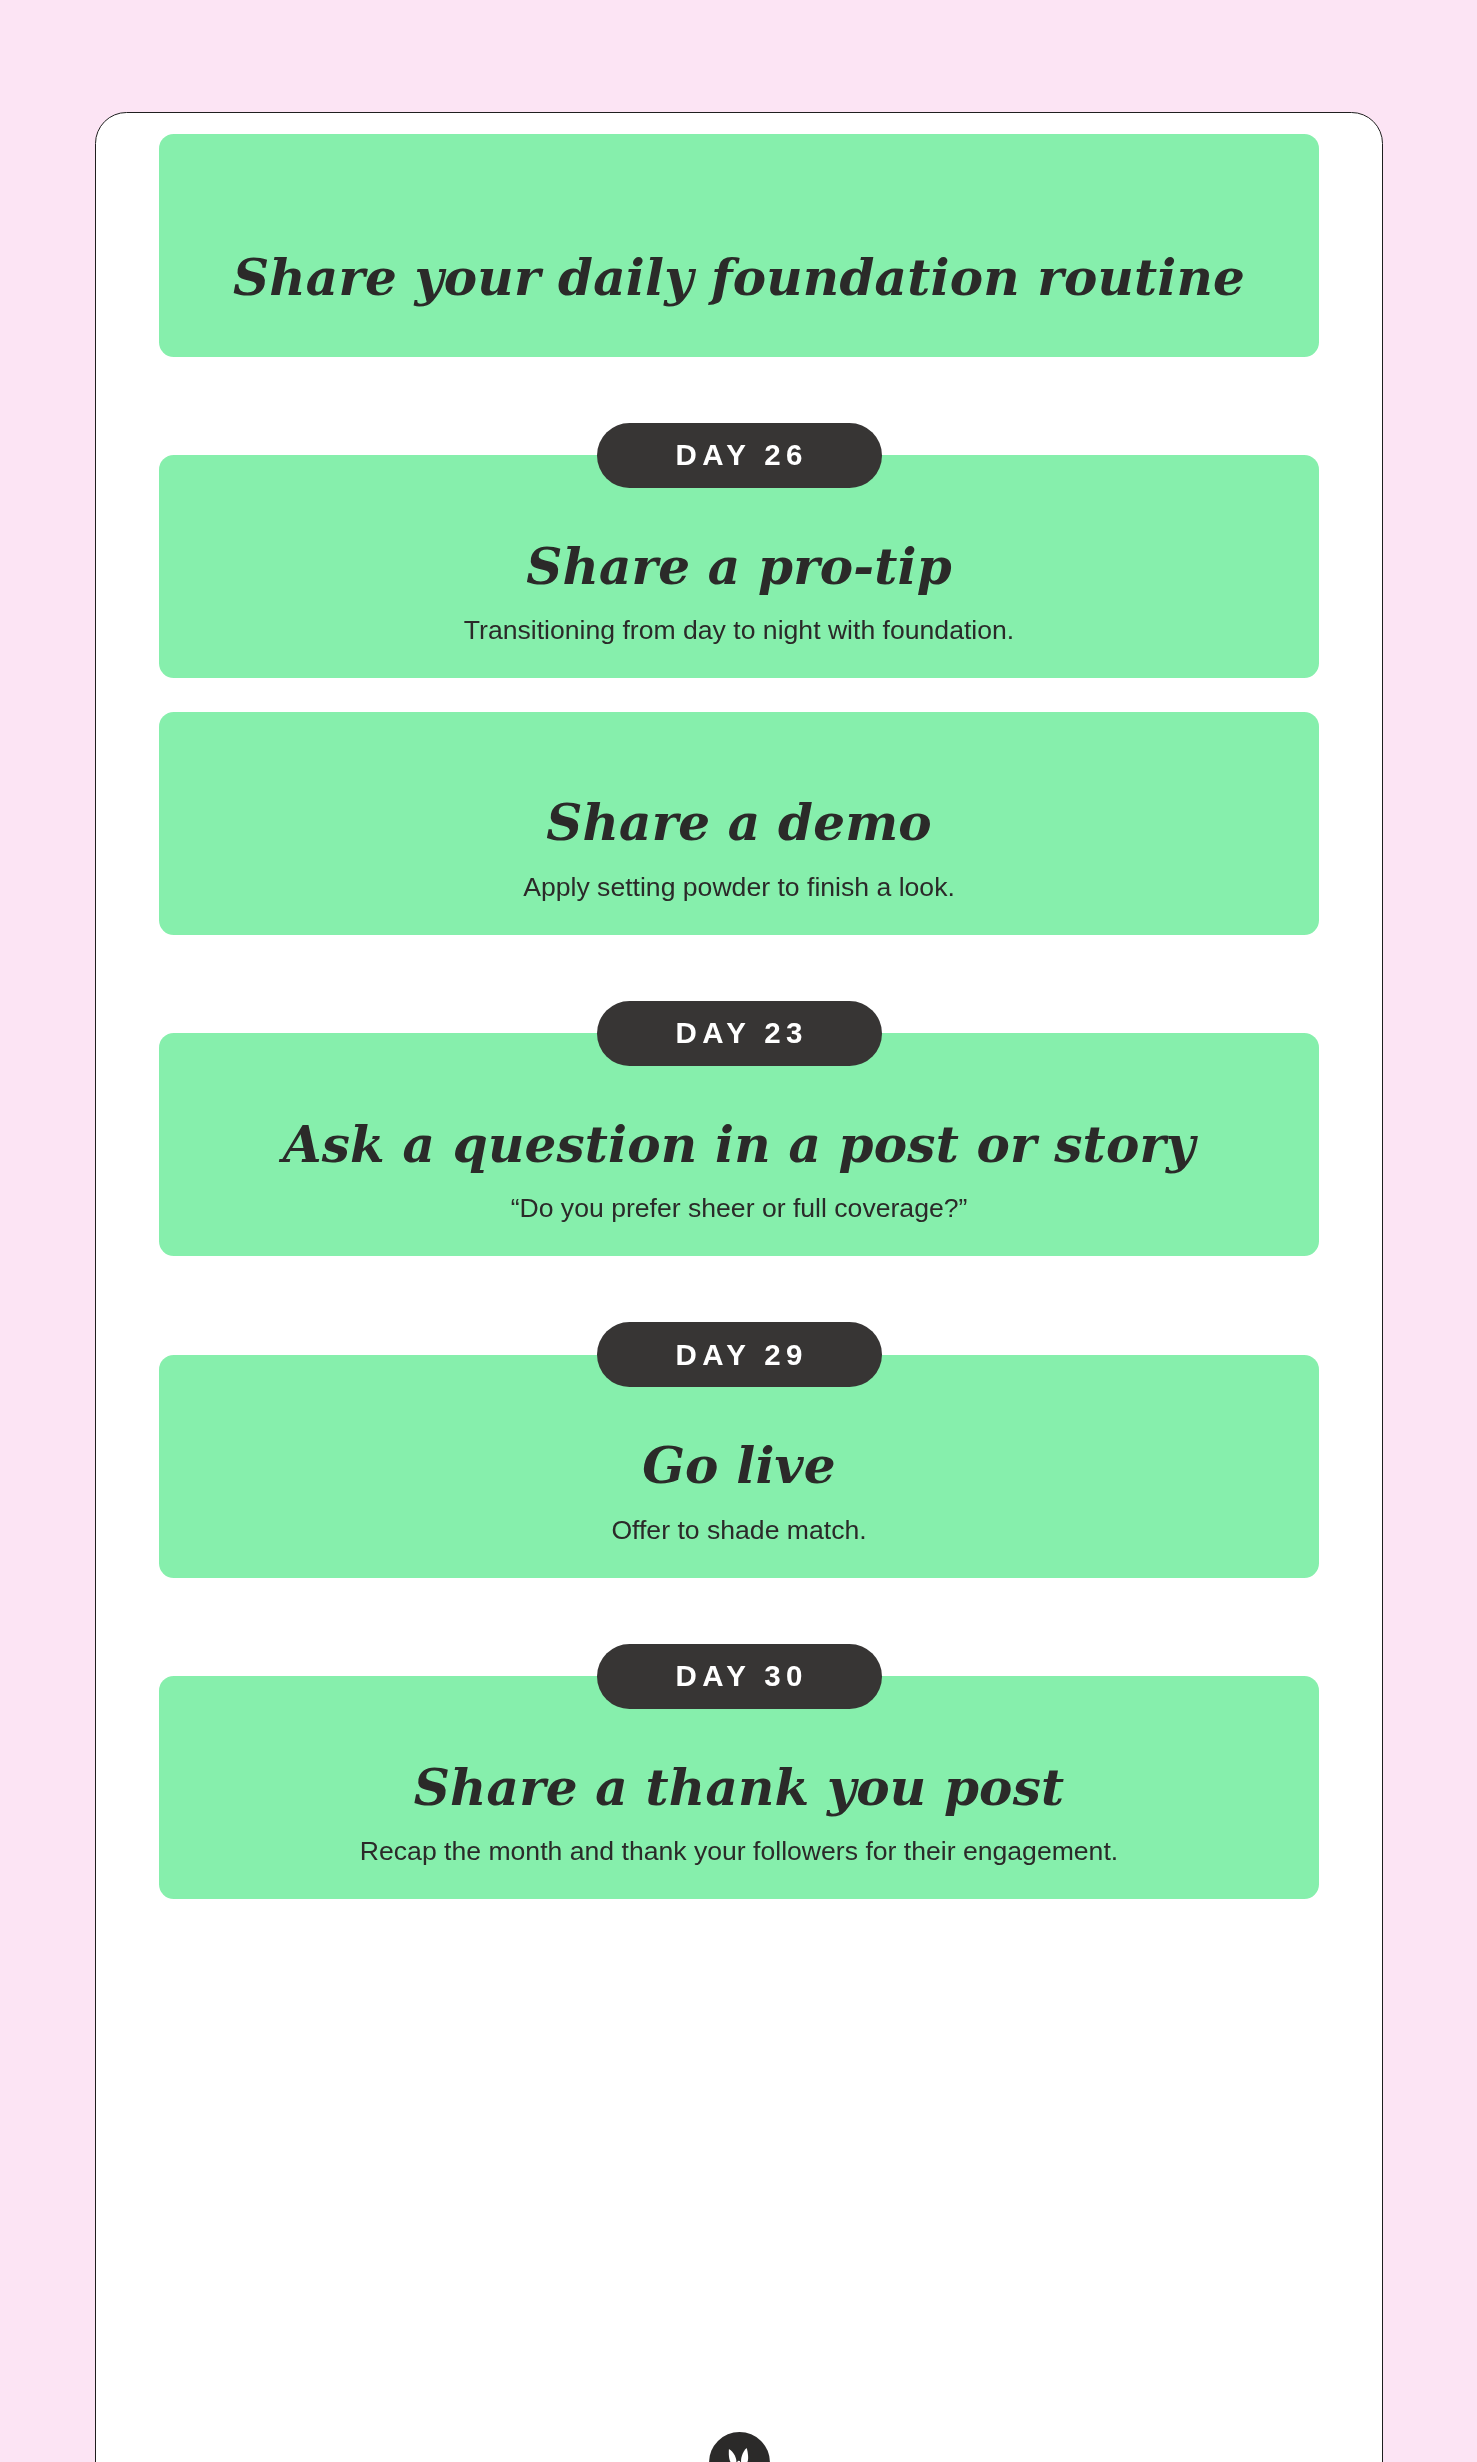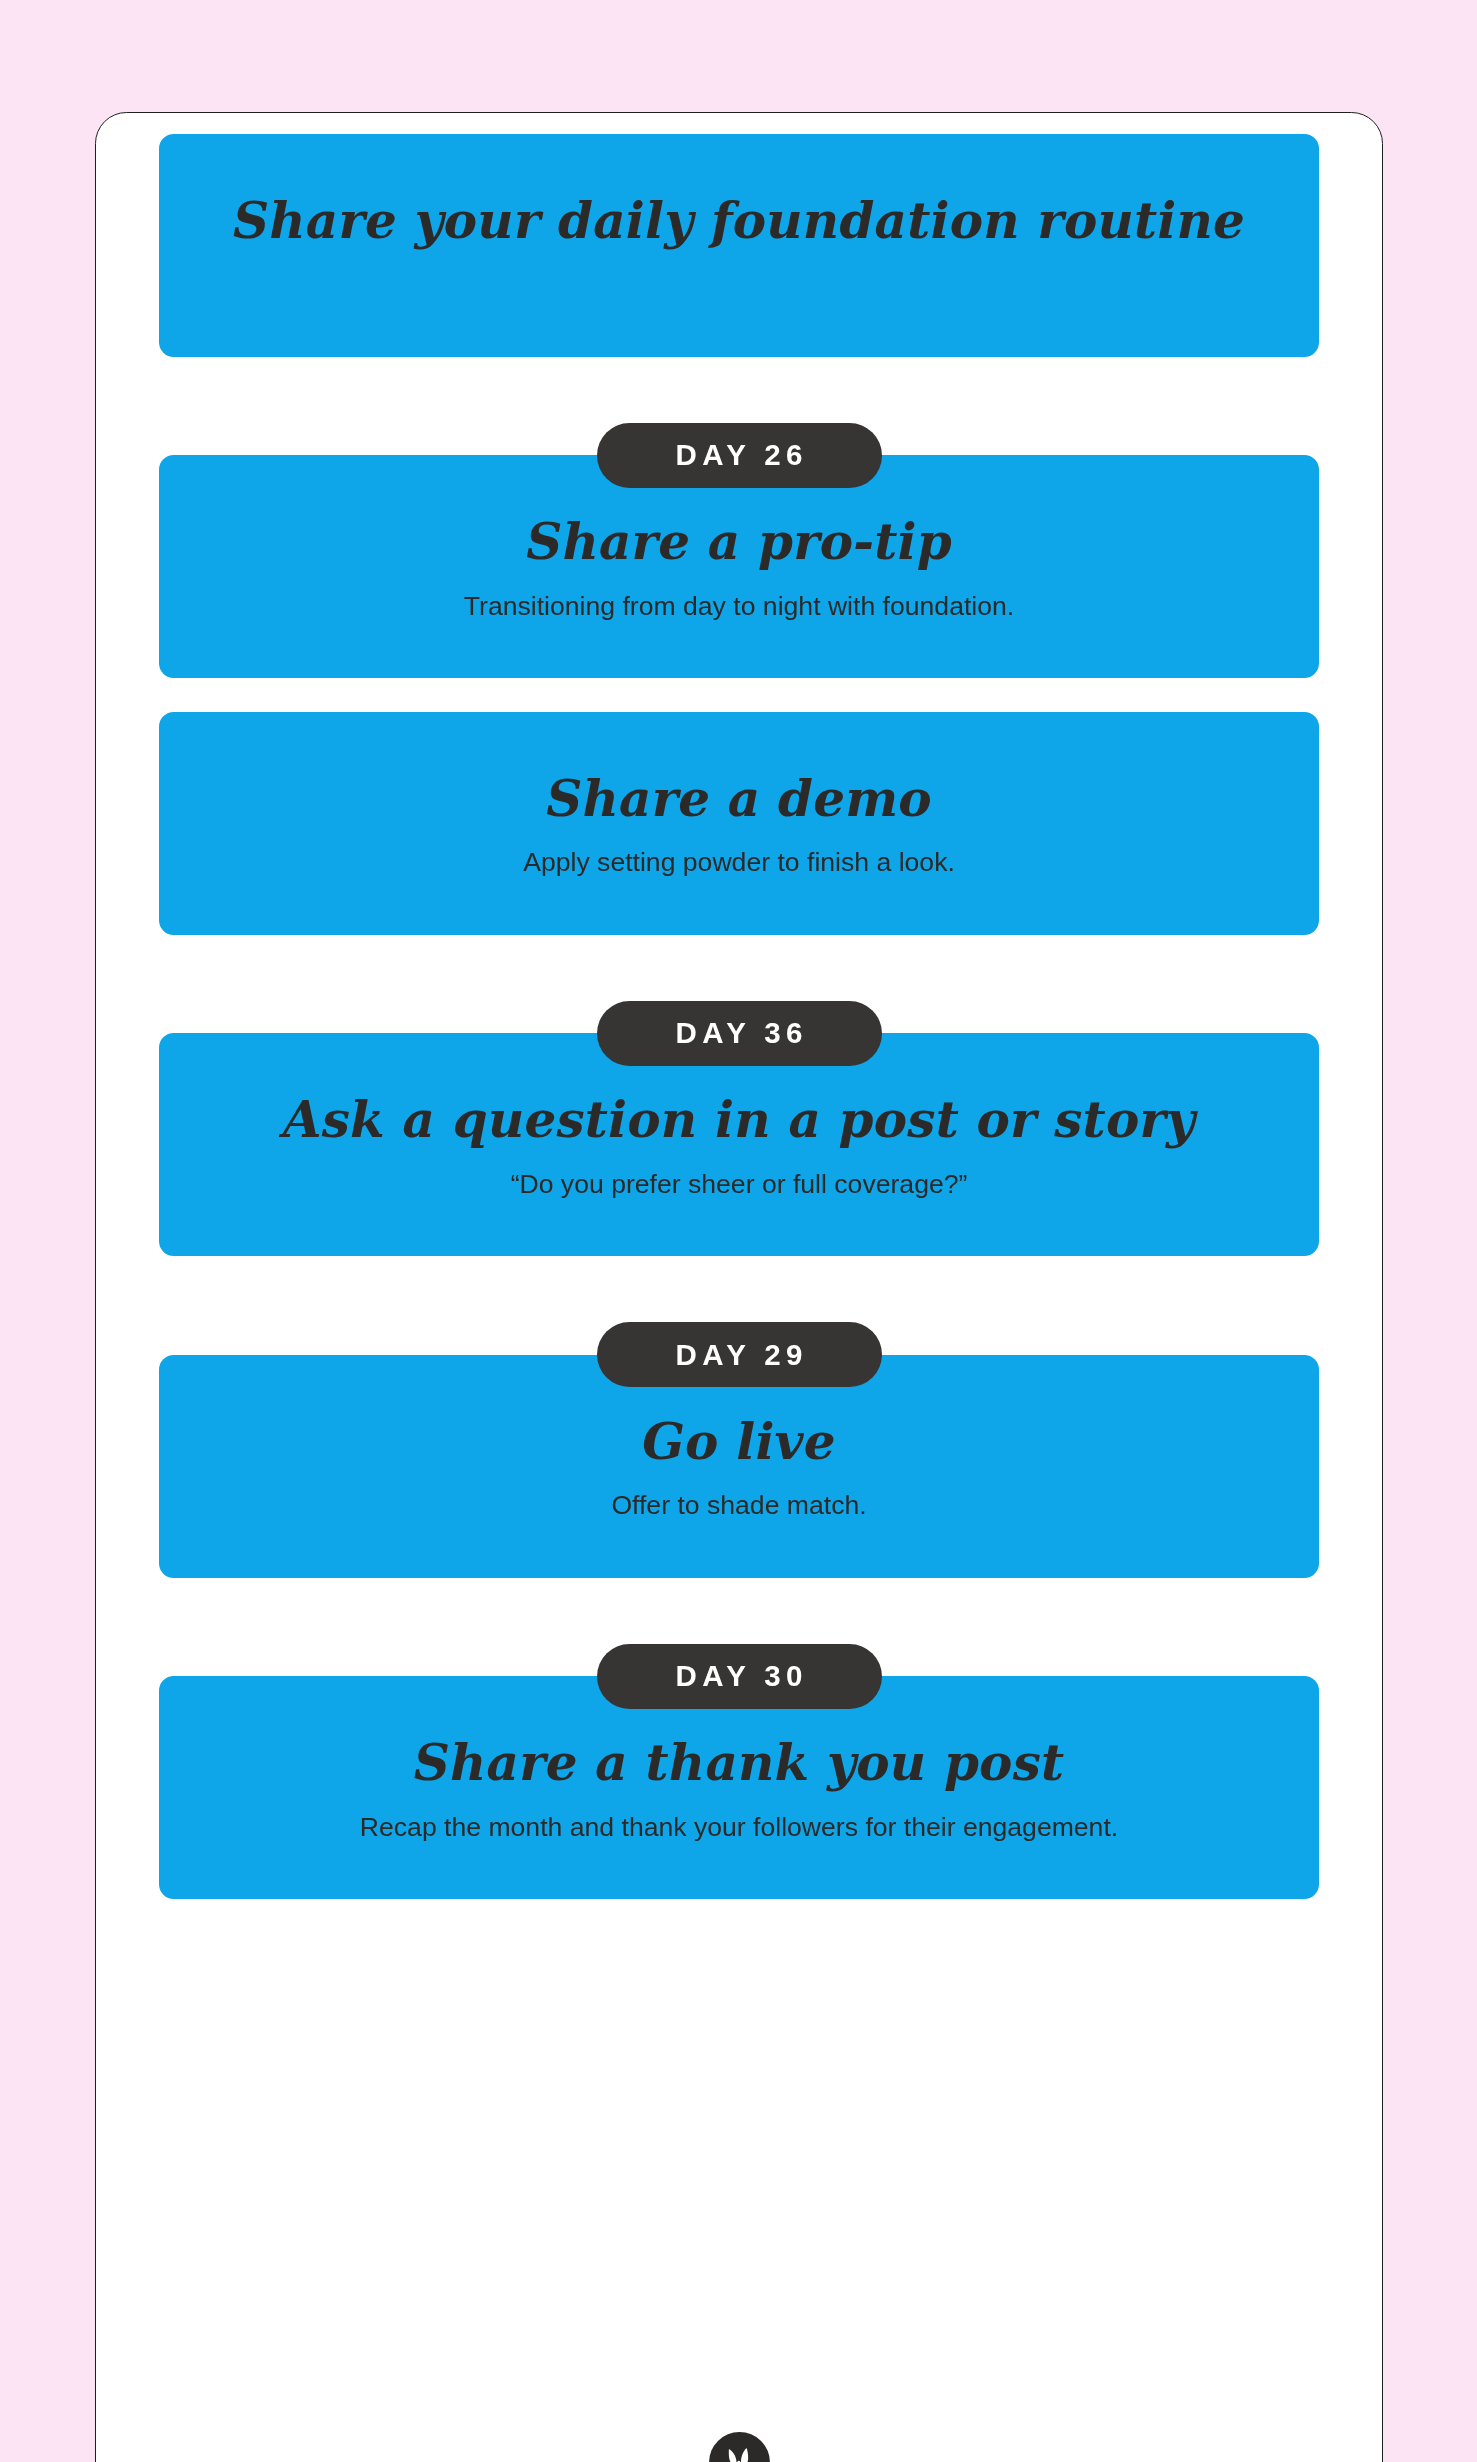--- a/index.html
+++ b/index.html
@@ -68,29 +68,29 @@
     font-weight: 700;
     letter-spacing: 5.4px;
     text-indent: 5.4px;
     font-family: "Liberation Sans", sans-serif;
   }
 
   .day-panel {
     position: relative;
     margin-top: -32.5px;
     padding: 59px 29.5px 30.5px 29.5px;
-    background: #0ea5e9;
+    background: #86efac;
     border-radius: 14.8px;
     box-sizing: border-box;
     text-align: center;
     min-height: 223px;
     display: flex;
     flex-direction: column;
     align-items: center;
-    justify-content: flex-start;
+    justify-content: flex-end;
   }
 
   .day-title {
     font-family: "DejaVu Serif", "Liberation Serif", serif;
     font-style: italic;
     font-weight: 700;
     font-size: 50px;
     line-height: 1.1;
     color: #2b2a29;
     margin: 0 0 20.7px 0;
@@ -151,21 +151,21 @@
       </div>
 
       <div class="day-block">
         <div class="day-panel">
           <div class="day-title">Share a demo</div>
           <div class="day-desc">Apply setting powder to finish a look.</div>
         </div>
       </div>
 
       <div class="day-block">
-        <div class="day-pill">DAY 36</div>
+        <div class="day-pill">DAY 23</div>
         <div class="day-panel">
           <div class="day-title">Ask a question in a post or story</div>
           <div class="day-desc">“Do you prefer sheer or full coverage?”</div>
         </div>
       </div>
 
       <div class="day-block">
         <div class="day-pill">DAY 29</div>
         <div class="day-panel">
           <div class="day-title">Go live</div>

